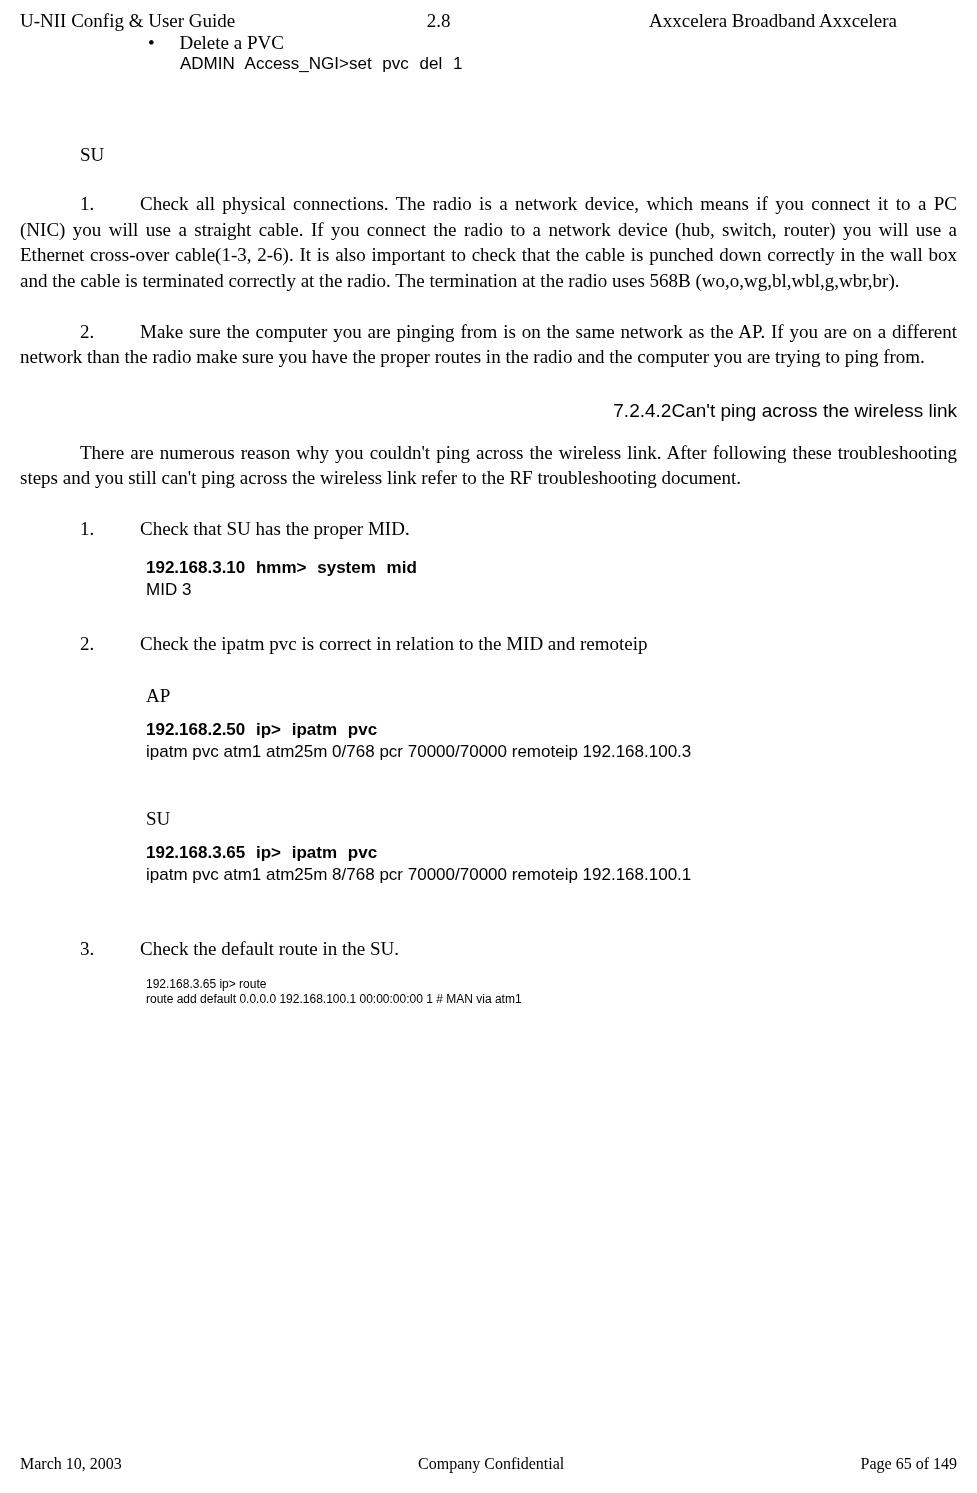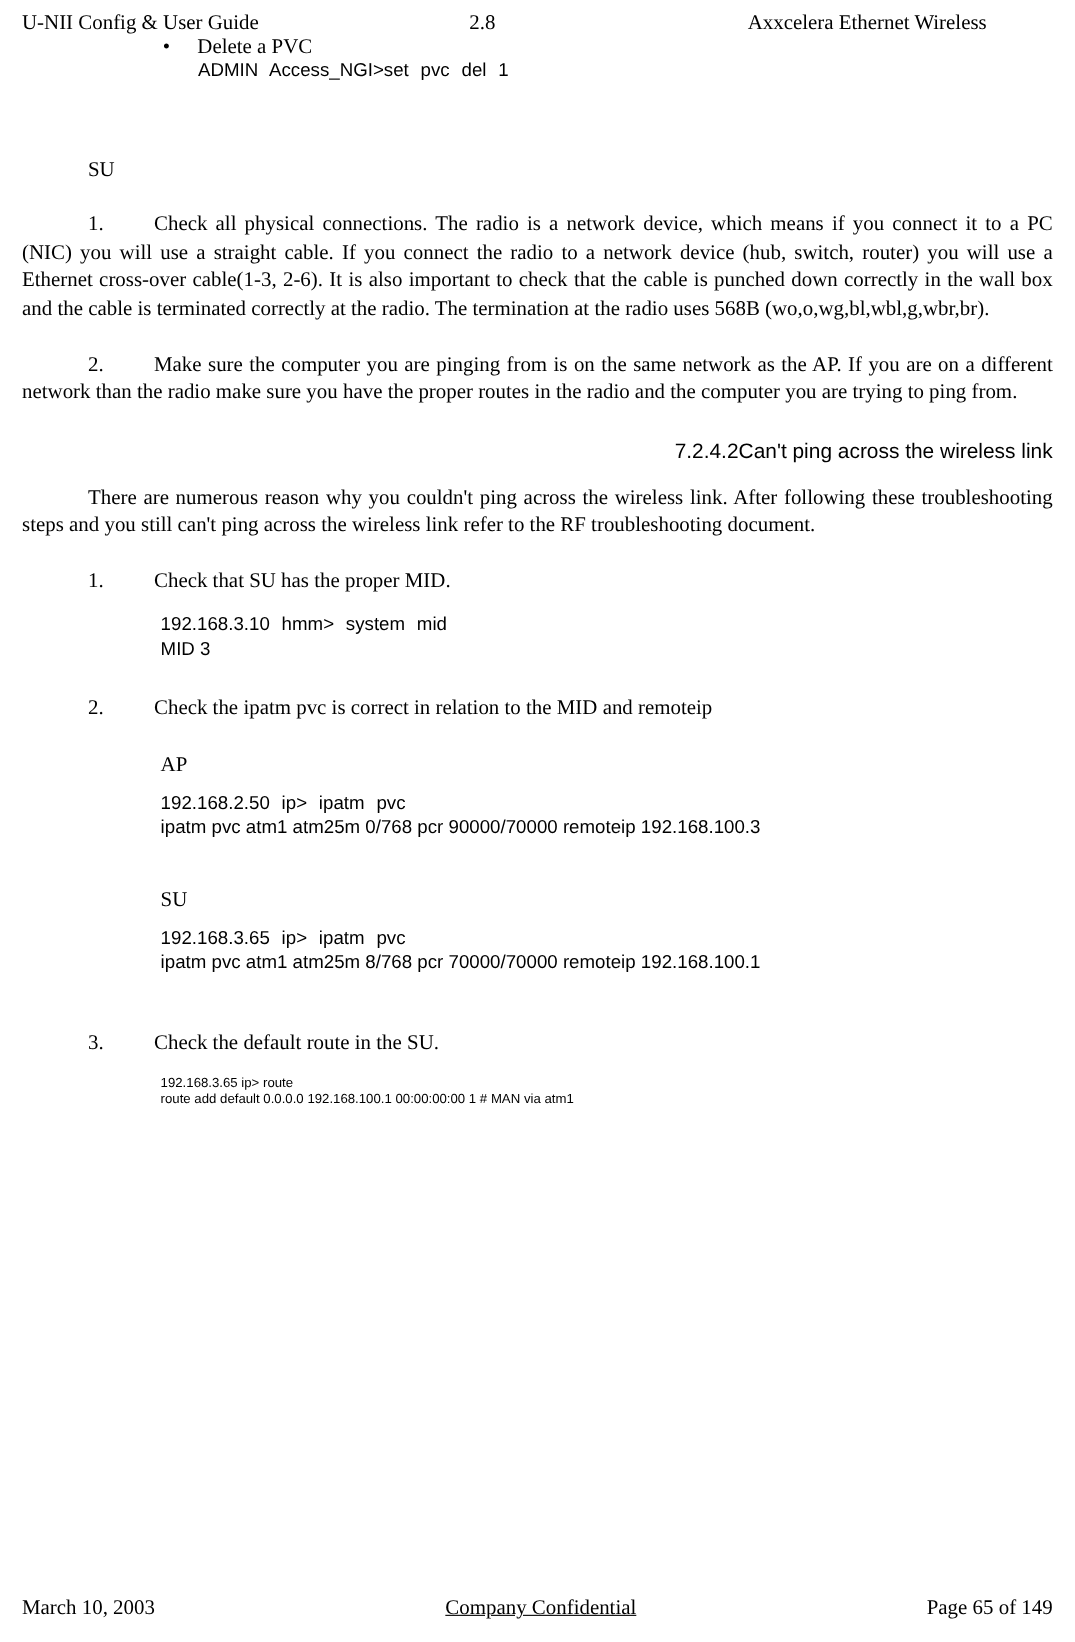--- a/index.html
+++ b/index.html
@@ -40,21 +40,21 @@
       font-size: 17px;
       margin-left: 126px;
       line-height: 1.3;
     }
     .code-block-nosp {
       font-family: Arial, sans-serif;
       font-size: 12px;
       margin-left: 126px;
       line-height: 1.3;
     }
-    .spaced { word-spacing: 6px; }
+    .spaced { word-spacing: 6px; font-weight: bold; }
     .su-heading {
       margin-left: 60px;
       margin-top: 70px;
       margin-bottom: 25px;
     }
     .num-para {
       margin-bottom: 25px;
       text-align: justify;
       line-height: 1.35;
     }
@@ -95,31 +95,31 @@
       margin-top: 28px;
       margin-bottom: 12px;
     }
     .footer {
       position: absolute;
       bottom: 20px;
       left: 20px;
       right: 20px;
       display: flex;
       justify-content: space-between;
-      font-size: 19px;
+      font-size: 16px;
     }
-    .footer-mid { text-align: center; text-decoration: underline; }
+    .footer-mid { text-align: center; }
   </style>
 </head>
 <body>
 
 <div class="header">
   <span class="header-left">U-NII Config &amp; User Guide</span>
   <span class="header-mid">2.8</span>
-  <span class="header-right">Axxcelera Ethernet Wireless</span>
+  <span class="header-right">Axxcelera Broadband Axxcelera</span>
 </div>
 
 <div class="bullet-item">
   <span>Delete a PVC</span>
 </div>
 <div class="code-line">ADMIN Access_NGI&gt;set  pvc  del  1</div>
 
 <div class="su-heading">SU</div>
 
 <div class="num-para">
@@ -144,21 +144,21 @@
   <div>MID 3</div>
 </div>
 
 <div class="nl-item" style="margin-top:30px;">
   <span class="num">2.</span><span>Check the ipatm pvc is correct in relation to the MID and remoteip</span>
 </div>
 
 <div class="sub-label">AP</div>
 <div class="code-block">
   <div class="spaced">192.168.2.50 ip&gt;  ipatm  pvc</div>
-  <div>ipatm pvc atm1 atm25m 0/768 pcr 90000/70000 remoteip 192.168.100.3</div>
+  <div>ipatm pvc atm1 atm25m 0/768 pcr 70000/70000 remoteip 192.168.100.3</div>
 </div>
 
 <div class="sub-label" style="margin-top:45px;">SU</div>
 <div class="code-block">
   <div class="spaced">192.168.3.65 ip&gt;  ipatm  pvc</div>
   <div>ipatm pvc atm1 atm25m 8/768 pcr 70000/70000 remoteip 192.168.100.1</div>
 </div>
 
 <div class="nl-item" style="margin-top:50px;">
   <span class="num">3.</span><span>Check the default route in the SU.</span>

